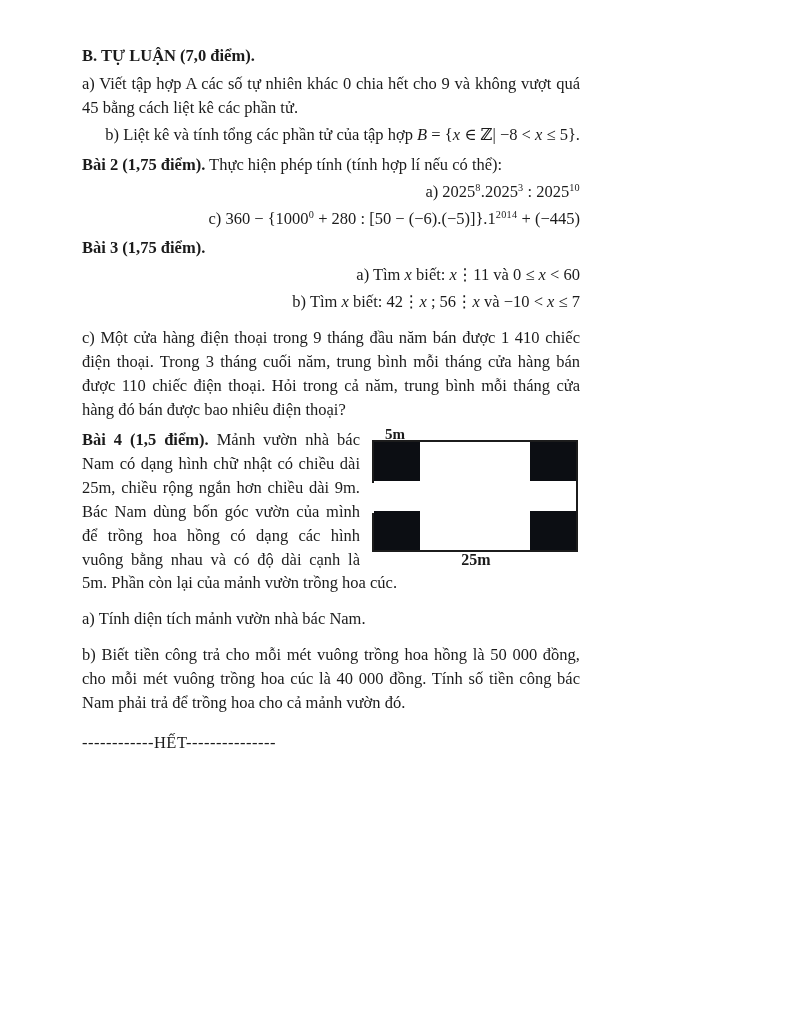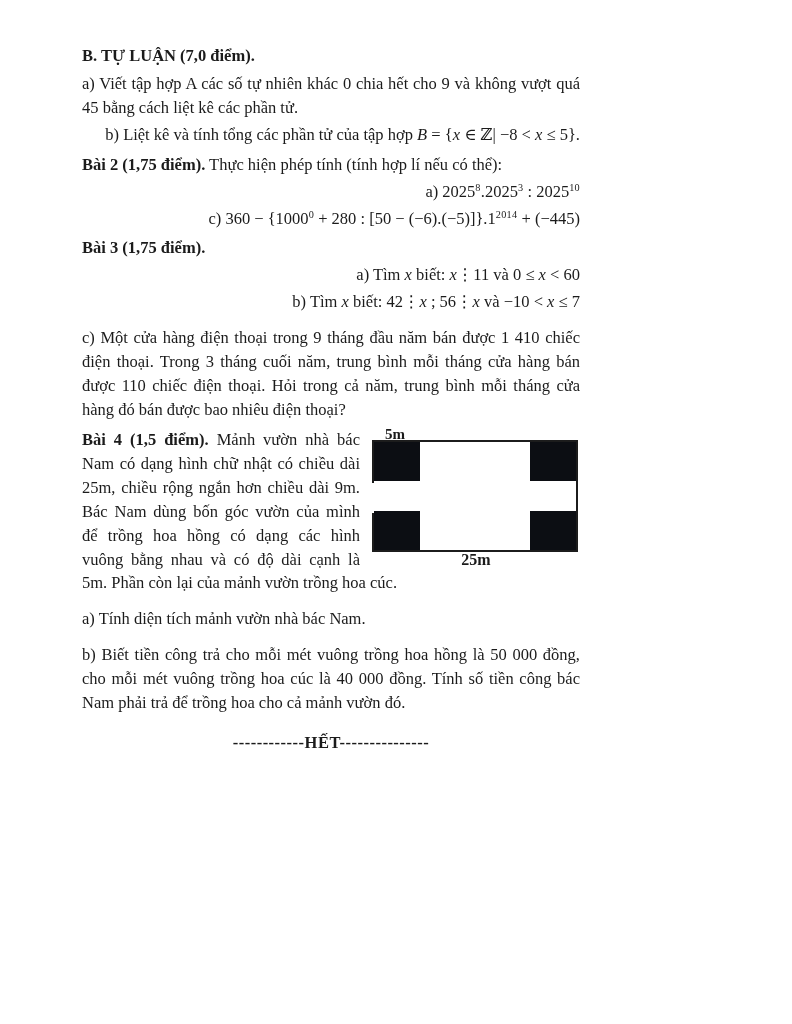--- a/index.html
+++ b/index.html
@@ -71,22 +71,22 @@
   }
   .fig-bottom-label {
     font-weight: bold;
     font-size: 16px;
     line-height: 15px;
     text-align: center;
   }
   .clear { clear: both; }
   .end-line {
     margin-top: 16px;
-    text-align: center;
-    font-weight: bold;
+    text-align: left;
+    font-weight: normal;
     letter-spacing: 0.5px;
   }
 </style>
 </head>
 <body>
 
 <div class="page">
 
   <p class="section-heading">B. TỰ LUẬN (7,0 điểm).</p>
 

